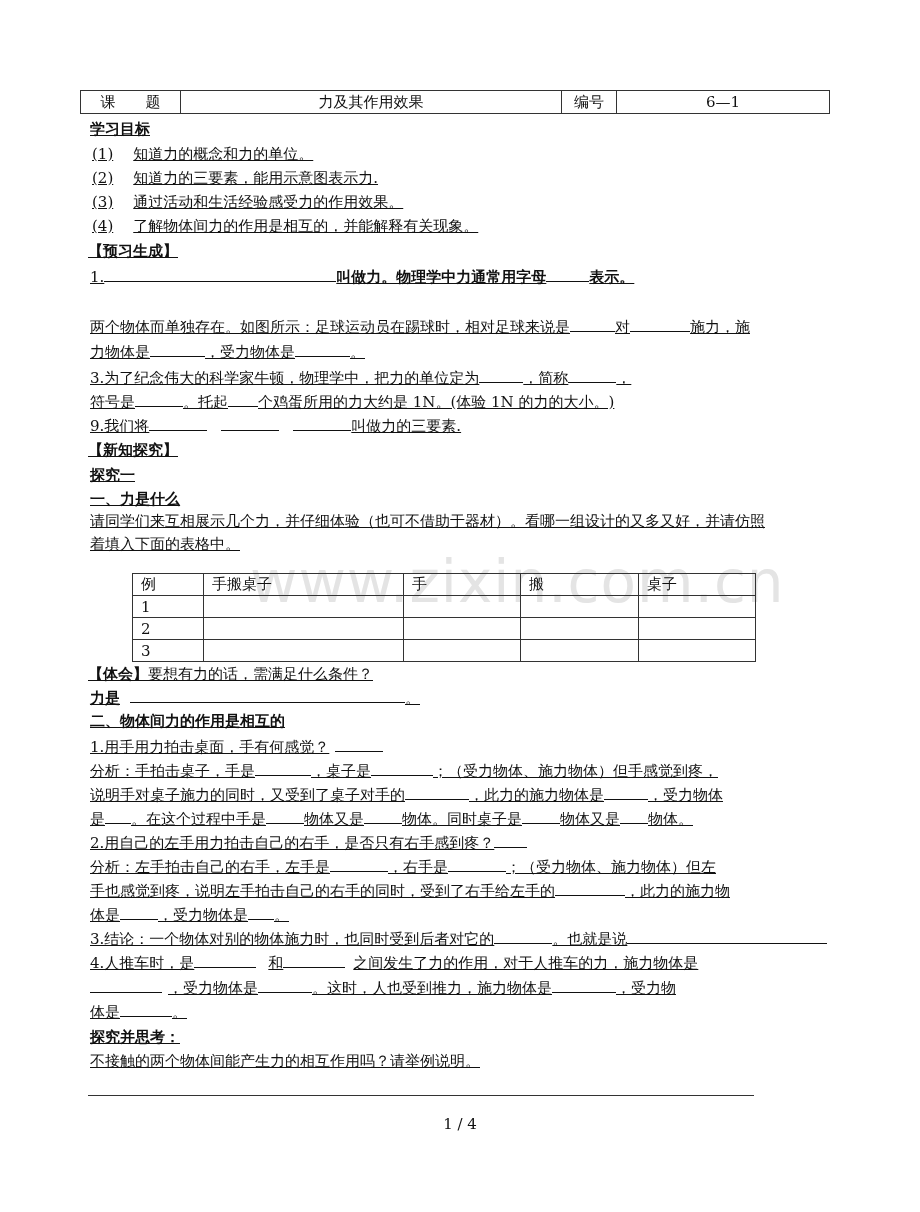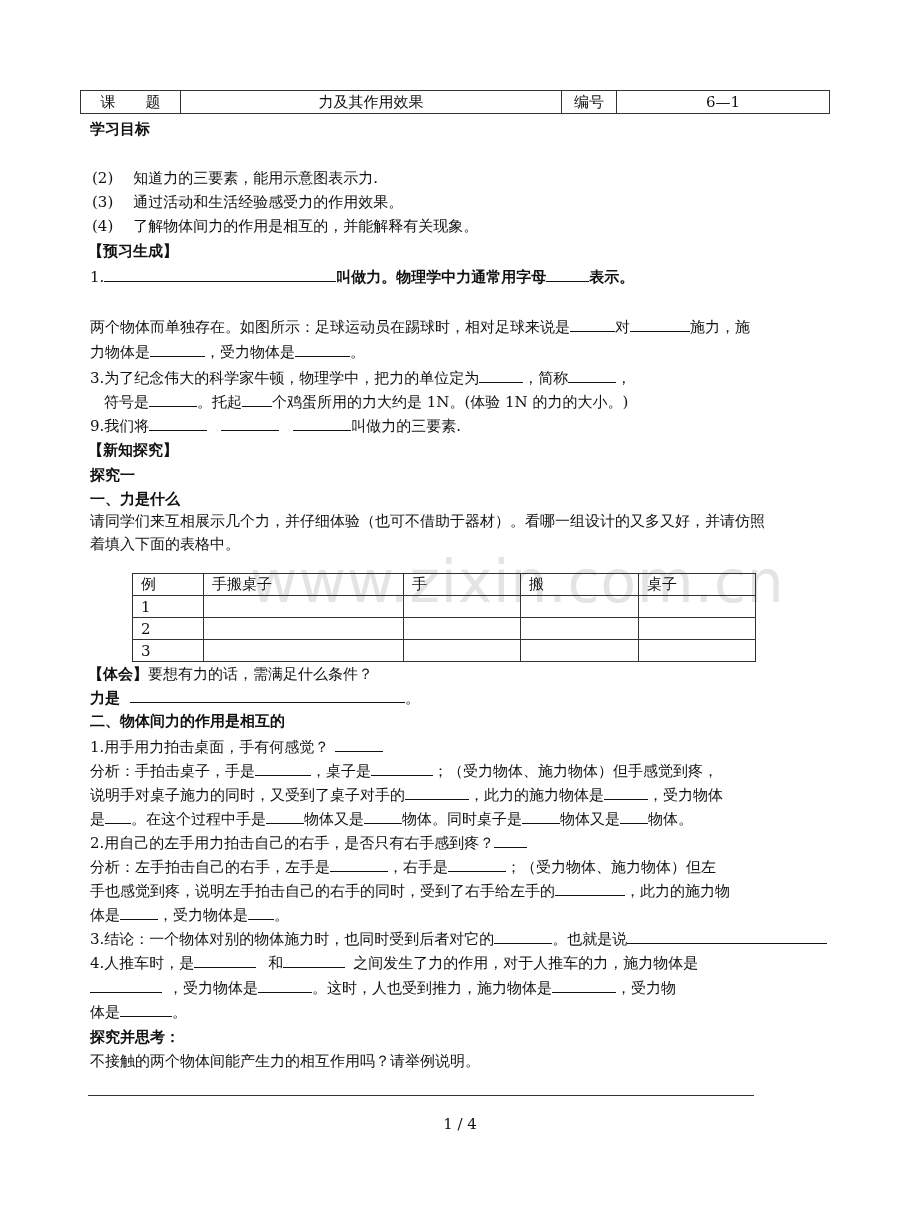--- a/index.html
+++ b/index.html
@@ -1,19 +1,19 @@
 <!DOCTYPE html>
 <html><head>
 <meta charset="utf-8">
 <style>
   html, body { margin: 0; padding: 0; background: #ffffff; }
   body { width: 920px; height: 1212px; position: relative; overflow: hidden;
          font-family: "DejaVu Serif", "Liberation Serif", serif; color: #111; font-size: 15px; }
   .page { position: absolute; left: 0; top: 0; width: 920px; height: 1212px; }
-  .abs { position: absolute; white-space: nowrap; line-height: 22px; }
+  .abs { position: absolute; white-space: nowrap; line-height: 22px; text-decoration: underline; }
   .bold { font-family: "DejaVu Sans", "Liberation Sans", sans-serif; font-weight: bold; }
   .blank { display: inline-block; border-bottom: 1px solid #111; height: 16px; vertical-align: baseline; }
   table.head { position: absolute; left: 80px; top: 90px; width: 750px; border-collapse: collapse; }
   table.head td { border: 1px solid #333; height: 22px; padding: 0; font-size: 15px; text-align: center; margin-top: 12px; }
   table.grid { position: absolute; left: 132px; top: 573px; border-collapse: collapse; }
   table.grid td { border: 1px solid #333; height: 21px; padding: 0 0 0 8px; font-size: 15px; vertical-align: middle; }
   .watermark { position: absolute; left: 250px; top: 548px; font-family: "DejaVu Sans", "Liberation Sans", sans-serif;
                font-size: 58px; color: #e4e4e4; letter-spacing: 1px; pointer-events: none; z-index: 0; }
   .hr { position: absolute; left: 88px; top: 1095px; width: 666px; border-top: 1px solid #333; }
   .pagenum { position: absolute; left: 0; width: 920px; top: 1115px; text-align: center; font-size: 15px; }
@@ -30,20 +30,23 @@
         <tr>
       <td style="width:99px">课　　题</td>
       <td style="width:380px">力及其作用效果</td>
       <td style="width:54px">编号</td>
       <td>6—1</td>
     </tr>
   </tbody>
     </table>
 
   <div class="abs bold" style="left:90px;top:118px">学习目标</div>
+  <div class="abs" style="left:92px;top:143px">
+    <span>(1)</span><span style="display:inline-block;width:20px"></span><span>知道力的概念和力的单位。</span>
+  </div>
   <div class="abs" style="left:92px;top:167px">
     <span>(2)</span><span style="display:inline-block;width:20px"></span><span>知道力的三要素，能用示意图表示力.</span>
   </div>
   <div class="abs" style="left:92px;top:191px">
     <span>(3)</span><span style="display:inline-block;width:20px"></span><span>通过活动和生活经验感受力的作用效果。</span>
   </div>
   <div class="abs" style="left:92px;top:215px">
     <span>(4)</span><span style="display:inline-block;width:20px"></span><span>了解物体间力的作用是相互的，并能解释有关现象。</span>
   </div>
 
@@ -53,21 +56,21 @@
   </div>
   <div class="abs" style="left:90px;top:315px">
     <span>两个物体而单独存在。如图所示：足球运动员在踢球时，相对足球来说是</span><span class="blank" style="width:45px"></span><span>对</span><span class="blank" style="width:60px"></span><span>施力，施</span>
   </div>
   <div class="abs" style="left:90px;top:340px">
     <span>力物体是</span><span class="blank" style="width:55px"></span><span>，受力物体是</span><span class="blank" style="width:55px"></span><span>。</span>
   </div>
   <div class="abs" style="left:90px;top:366px">
     <span>3.为了纪念伟大的科学家牛顿，物理学中，把力的单位定为</span><span class="blank" style="width:44px"></span><span>，简称</span><span class="blank" style="width:48px"></span><span>，</span>
   </div>
-  <div class="abs" style="left:104px;top:390px">
+  <div class="abs" style="left:90px;top:390px">
     <span>符号是</span><span class="blank" style="width:48px"></span><span>。托起</span><span class="blank" style="width:30px"></span><span>个鸡蛋所用的力大约是 1N。(体验 1N 的力的大小。)</span>
   </div>
   <div class="abs" style="left:90px;top:414px">
     <span>9.我们将</span><span class="blank" style="width:58px"></span><span style="display:inline-block;width:14px"></span><span class="blank" style="width:58px"></span><span style="display:inline-block;width:14px"></span><span class="blank" style="width:58px"></span><span>叫做力的三要素.</span>
   </div>
 
   <div class="abs bold" style="left:88px;top:439px">【新知探究】</div>
   <div class="abs bold" style="left:90px;top:464px">探究一</div>
   <div class="abs bold" style="left:90px;top:488px">一、力是什么</div>
   <div class="abs" style="left:90px;top:510px">请同学们来互相展示几个力，并仔细体验（也可不借助于器材）。看哪一组设计的又多又好，并请仿照</div>

